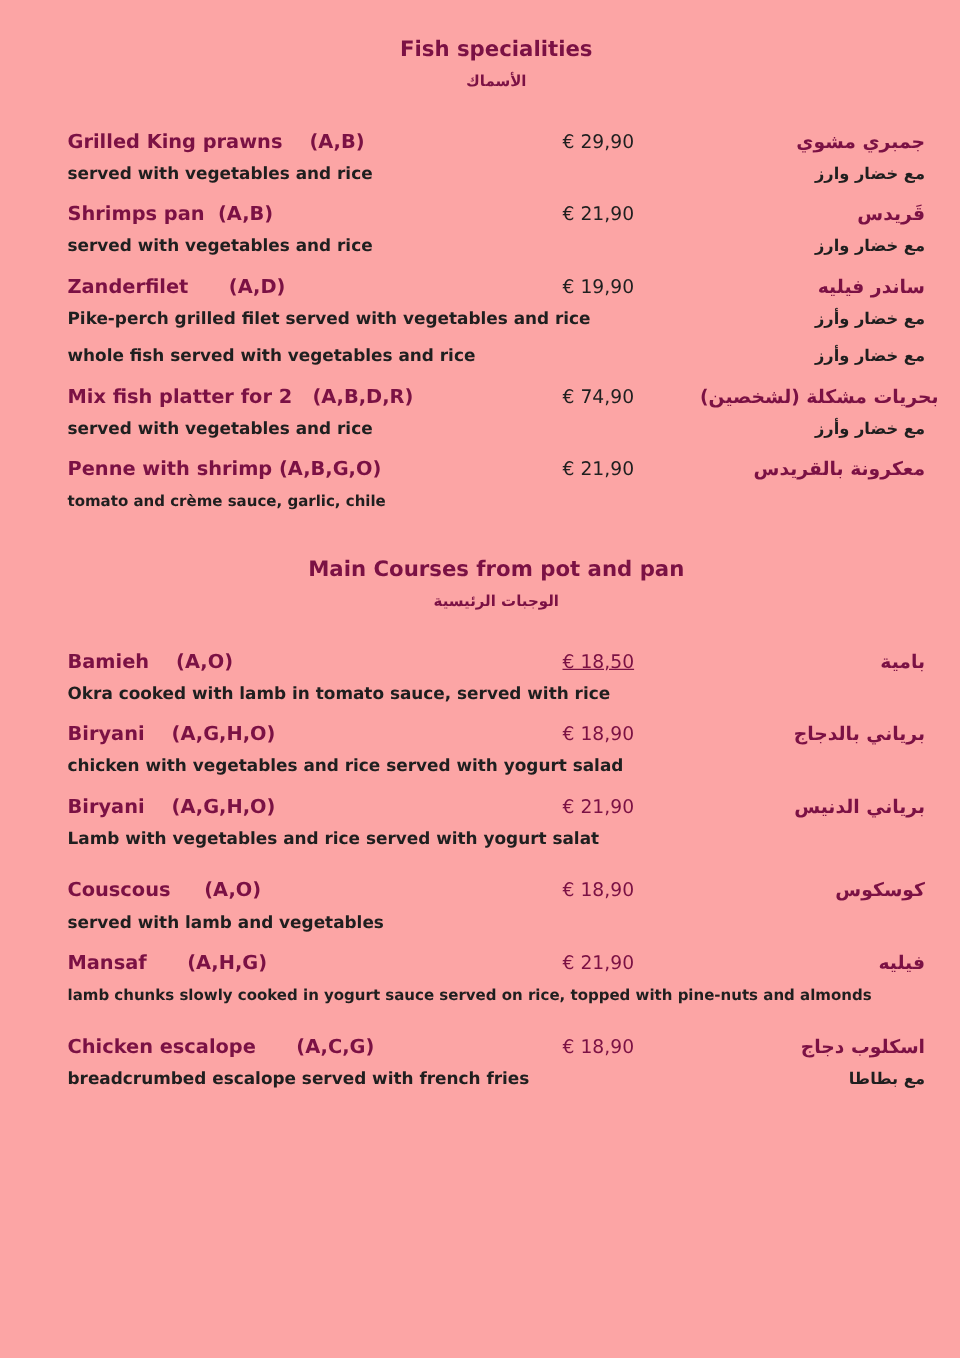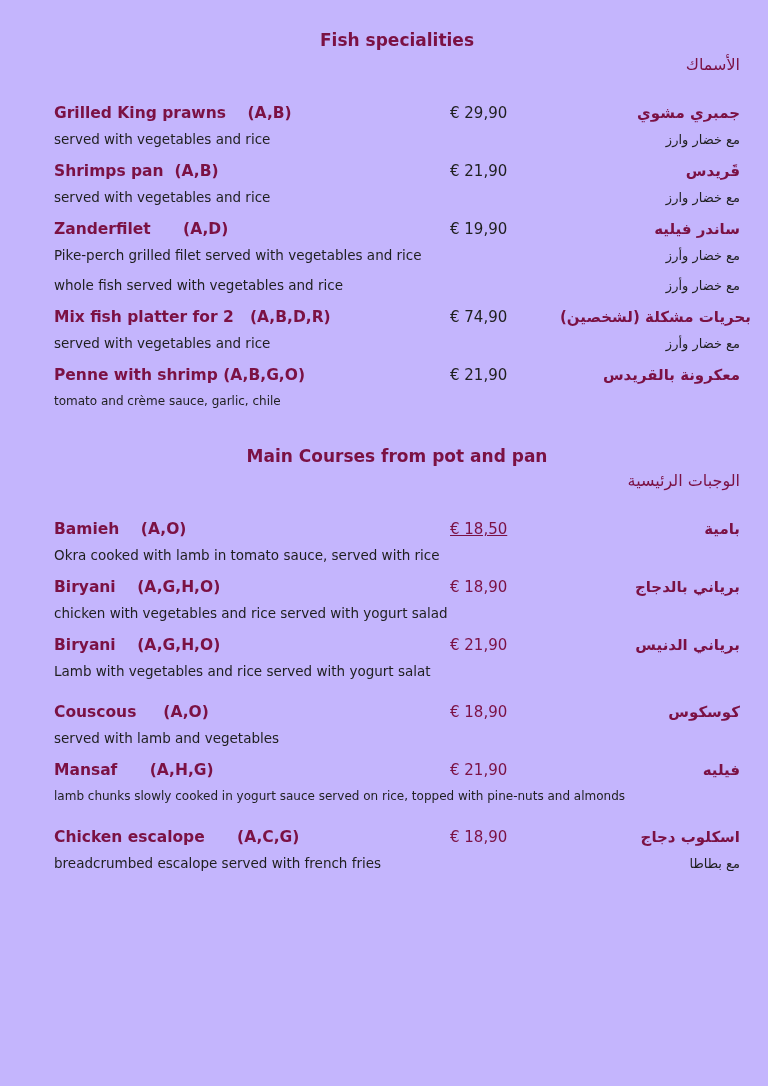--- a/index.html
+++ b/index.html
@@ -12,42 +12,41 @@
     height: 1086px;
     font-family: "DejaVu Sans", sans-serif;
     color: #1f1f1f;
     overflow: hidden;
   }
   .page {
     box-sizing: border-box;
     width: 768px;
     height: 1086px;
     padding: 30px 28px 0 54px;
-    background: #c4b5fd;
+    background: #fca5a5;
   }
   .section-header {
     text-align: center;
     margin-bottom: 28px;
   }
   .menu-section + .menu-section {
     margin-top: 36px;
   }
   .section-title {
     color: #7b1144;
     font-weight: bold;
     font-size: 17px;
     line-height: 21px;
   }
   .section-title-ar {
     color: #7b1144;
-    font-weight: normal;
-    font-size: 16px;
+    font-weight: bold;
+    font-size: 12px;
     line-height: 20px;
     margin-top: 4px;
-    text-align: right;
   }
   .menu-item {
     margin-bottom: 13px;
   }
   .menu-item.gap-before {
     margin-top: 22px;
   }
   .main-row {
     display: grid;
     grid-template-columns: 396px 110px 1fr;
@@ -74,20 +73,21 @@
     font-weight: bold;
     font-size: 15px;
     line-height: 20px;
     white-space: nowrap;
   }
   .desc-row {
     display: flex;
     justify-content: space-between;
     align-items: baseline;
     margin-top: 8px;
+    font-weight: bold;
   }
   .item-desc {
     font-size: 13.5px;
     line-height: 17px;
     white-space: nowrap;
   }
   .item-desc.small {
     font-size: 12px;
   }
   .item-desc-ar {

